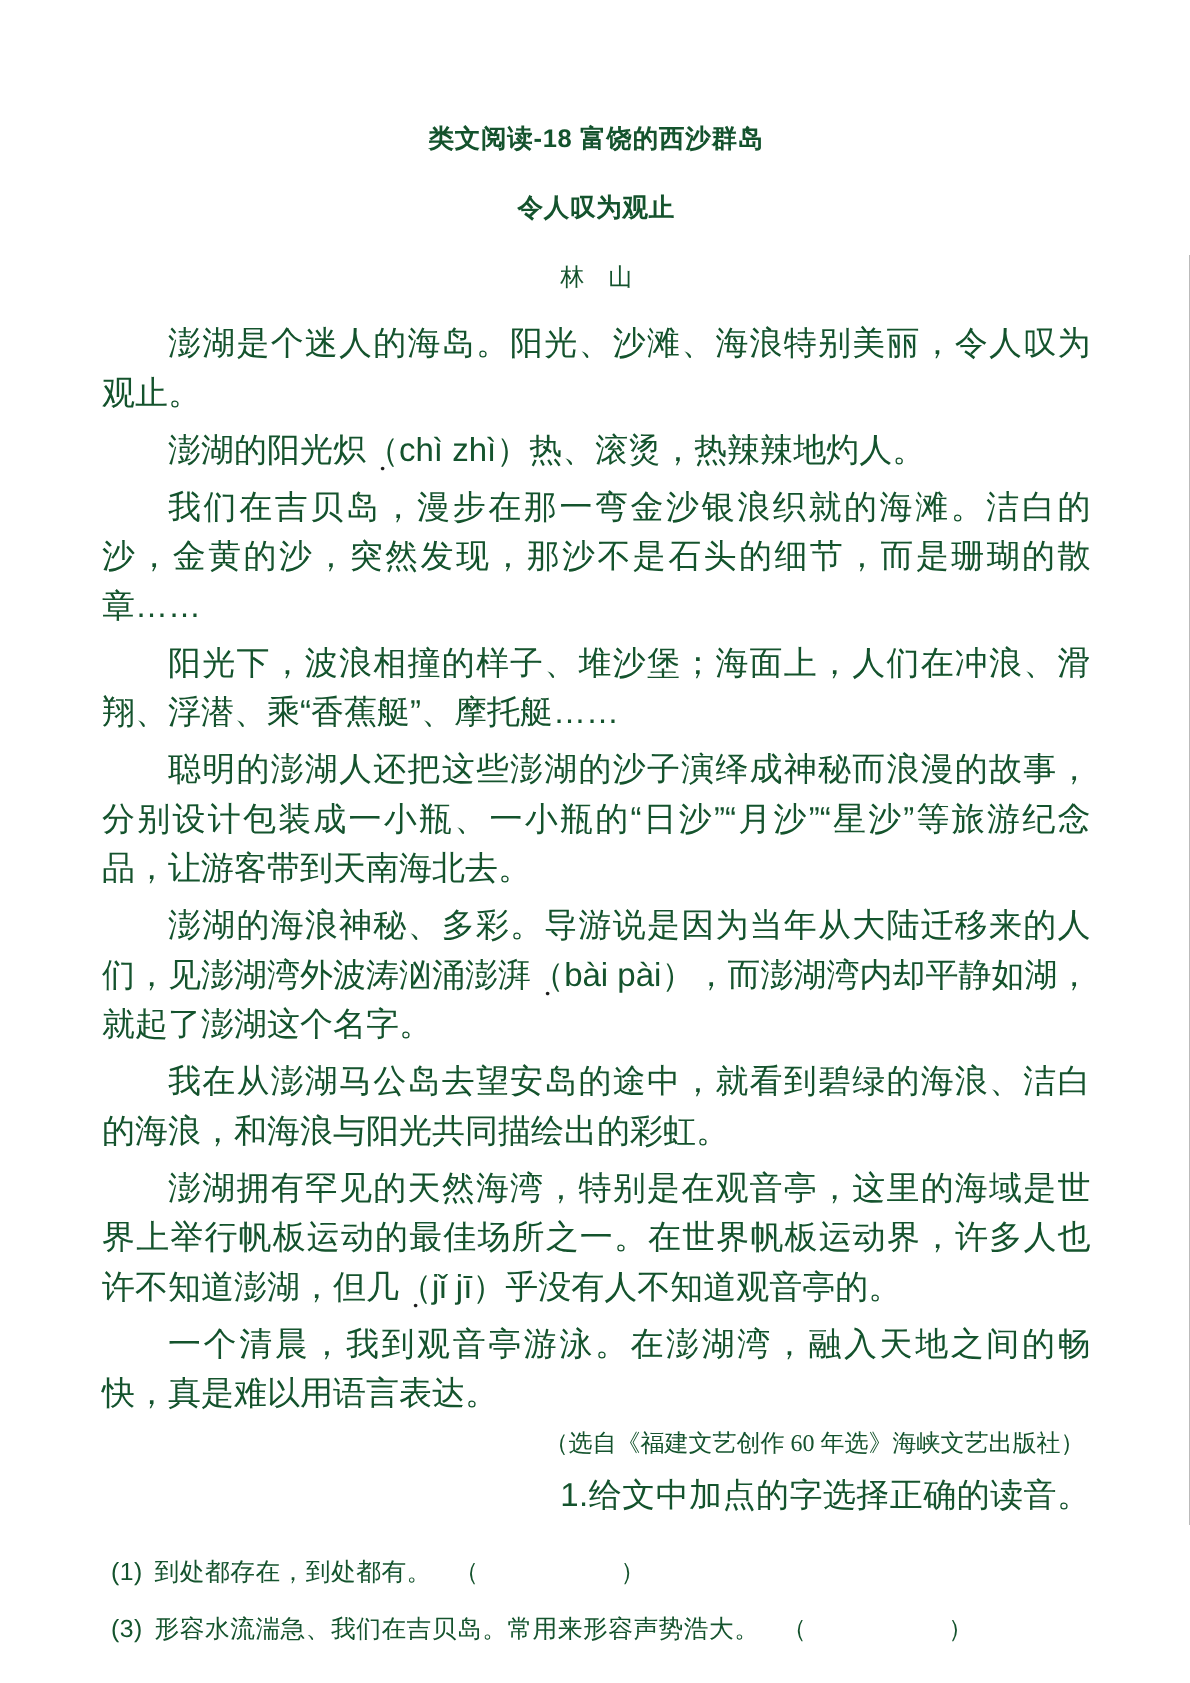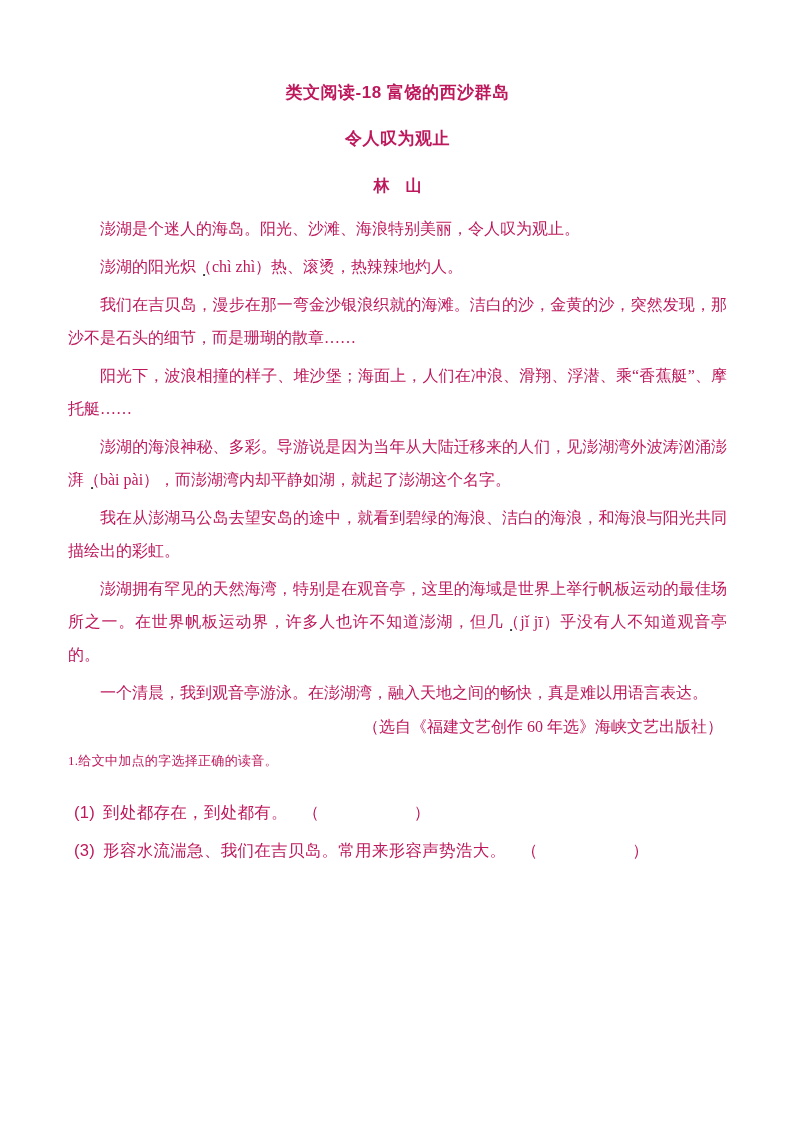--- a/index.html
+++ b/index.html
@@ -3,21 +3,21 @@
 <meta charset="utf-8">
 <style>
   html,body{margin:0;padding:0;background:#888;}
   .page{
     position:relative;
     width:793px;height:1122px;
     background:#ffffff;
     box-sizing:border-box;
     padding:82px 66px 40px 68px;
     margin:0 auto;
-    color:#be185d;
+    color:#14532d;
     overflow:hidden;
   }
   .title{
     text-align:center;
     font-family:"Liberation Sans", sans-serif;
     font-weight:bold;
     font-size:17px;
     line-height:22px;
     margin-bottom:24px;
     letter-spacing:0.5px;
@@ -30,25 +30,24 @@
     line-height:22px;
     margin-bottom:26px;
     letter-spacing:0.5px;
   }
   .author{
     text-align:center;
     font-family:"Liberation Serif", serif;
     font-size:16px;
     line-height:20px;
     margin-bottom:16px;
-    font-weight:bold;
   }
   .body{
-    font-family:Liberation Serif, serif;
-    font-size:16px;
+    font-family:Liberation Sans, sans-serif;
+    font-size:22px;
     line-height:33px;
     text-align:justify;
   }
   .body p.para{
     margin:0 0 5px 0;
     text-indent:2em;
   }
   .emph{position:relative;}
   .emph::after{
     content:"\2022";
@@ -61,25 +60,26 @@
     color:#1c1c1c;
   }
   .attribution{
     font-family:"Liberation Serif", serif;
     font-size:16px;
     line-height:26px;
     text-align:right;
     margin:0 4px 8px 0;
   }
   .question{
-    font-family:Liberation Serif, serif;
-    font-size:13px;
+    font-family:Liberation Sans, sans-serif;
+    font-size:22px;
     line-height:26px;
     font-weight:500;
     letter-spacing:0.3px;
+    text-align:right;
   }
   .q1{margin-top:6px;margin-bottom:24px;}
   .q2{margin-bottom:18px;}
   .subitems{margin-left:6px;}
   .subitem{
     font-family:"Liberation Sans", sans-serif;
     font-size:16.5px;
     font-weight:500;
     line-height:28px;
     margin:0 0 10px 0;
@@ -94,20 +94,21 @@
 <div class="page">
   <div class="title">类文阅读-18 富饶的西沙群岛</div>
   <div class="subtitle">令人叹为观止</div>
   <div class="author">林　山</div>
 
   <div class="body">
       <p class="para">澎湖是个迷人的海岛。阳光、沙滩、海浪特别美丽，令人叹为观止。</p>
       <p class="para">澎湖的阳光<span class="emph">炽</span>（chì zhì）热、滚烫，热辣辣地灼人。</p>
       <p class="para">我们在吉贝岛，漫步在那一弯金沙银浪织就的海滩。洁白的沙，金黄的沙，突然发现，那沙不是石头的细节，而是珊瑚的散章……</p>
       <p class="para">阳光下，波浪相撞的样子、堆沙堡；海面上，人们在冲浪、滑翔、浮潜、乘“香蕉艇”、摩托艇……</p>
+      <p class="para">聪明的澎湖人还把这些澎湖的沙子演绎成神秘而浪漫的故事，分别设计包装成一小瓶、一小瓶的“日沙”“月沙”“星沙”等旅游纪念品，让游客带到天南海北去。</p>
       <p class="para">澎湖的海浪神秘、多彩。导游说是因为当年从大陆迁移来的人们，见澎湖湾外波涛汹涌澎<span class="emph">湃</span>（bài pài），而澎湖湾内却平静如湖，就起了澎湖这个名字。</p>
       <p class="para">我在从澎湖马公岛去望安岛的途中，就看到碧绿的海浪、洁白的海浪，和海浪与阳光共同描绘出的彩虹。</p>
       <p class="para">澎湖拥有罕见的天然海湾，特别是在观音亭，这里的海域是世界上举行帆板运动的最佳场所之一。在世界帆板运动界，许多人也许不知道澎湖，但<span class="emph">几</span>（jǐ jī）乎没有人不知道观音亭的。</p>
       <p class="para">一个清晨，我到观音亭游泳。在澎湖湾，融入天地之间的畅快，真是难以用语言表达。</p>
     </div>
 
   <div class="attribution">（选自《福建文艺创作 60 年选》海峡文艺出版社）</div>
 
   <div class="question q1">1.给文中加点的字选择正确的读音。</div>
 

